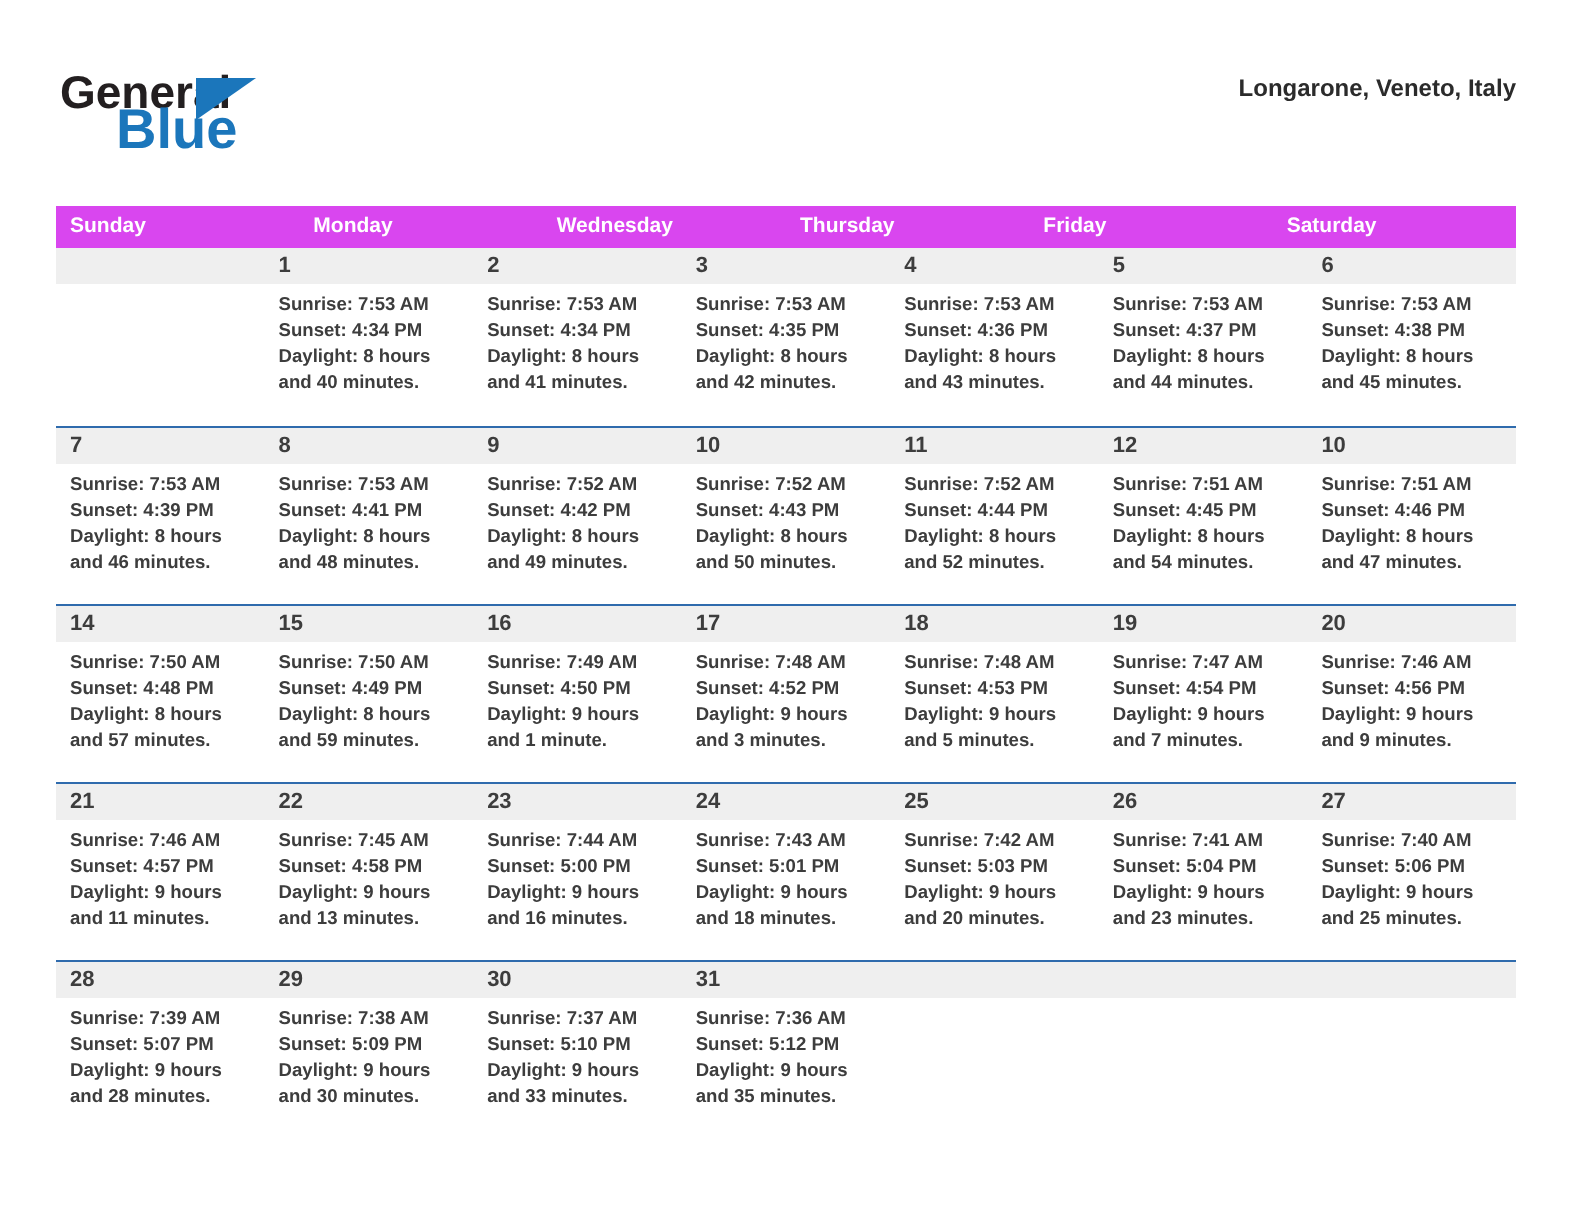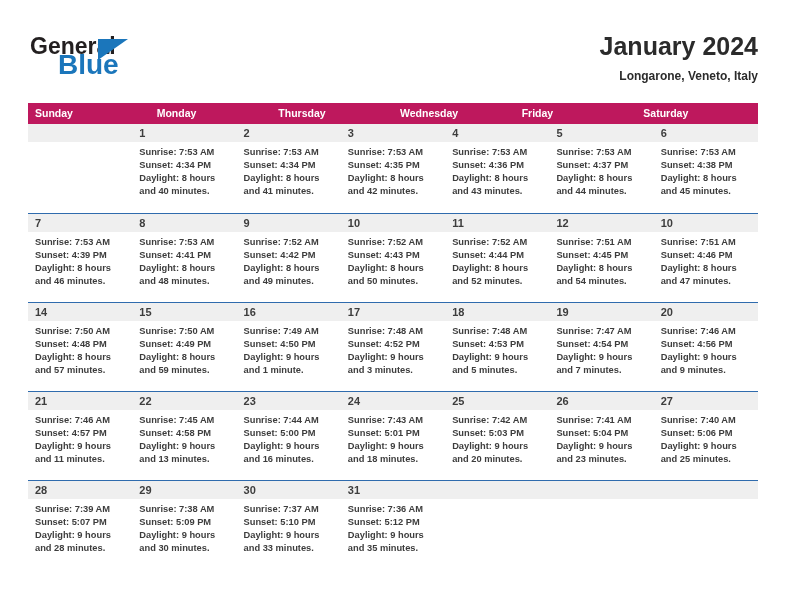--- a/index.html
+++ b/index.html
@@ -85,21 +85,21 @@
 
   
   .calendar {
     position: absolute;
     left: 28px;
     top: 103px;
     width: 730px;
   }
   .dow-row {
     display: flex;
-    background: #be185d;
+    background: #d946ef;
     height: 21px;
     justify-content: center;
   }
   .dow {
     flex: 1 1 0;
     color: #ffffff;
     font-size: 10.5px;
     line-height: 21px;
     padding-left: 7px;
     box-sizing: border-box;
@@ -151,31 +151,30 @@
 
 <div class="page">
 
   <div class="header">
     <div class="brand">
       <span class="brand-general">General</span>
       <span class="brand-triangle"></span>
       <span class="brand-blue">Blue</span>
     </div>
     <div class="title-block">
-      <div class="cal-title">January 2024</div>
       <div class="cal-subtitle">Longarone, Veneto, Italy</div>
     </div>
   </div>
 
   <div class="calendar">
     <div class="dow-row" id="dow-row">
         <div class="dow">Sunday</div>
         <div class="dow">Monday</div>
+        <div class="dow">Wednesday</div>
         <div class="dow">Thursday</div>
-        <div class="dow">Wednesday</div>
         <div class="dow">Friday</div>
         <div class="dow">Saturday</div>
       </div>
     <div id="weeks-container">
         <div class="week first">
           <div class="day empty">
             <div class="day-num-band">
               <div class="day-num"></div>
             </div>
           </div>

